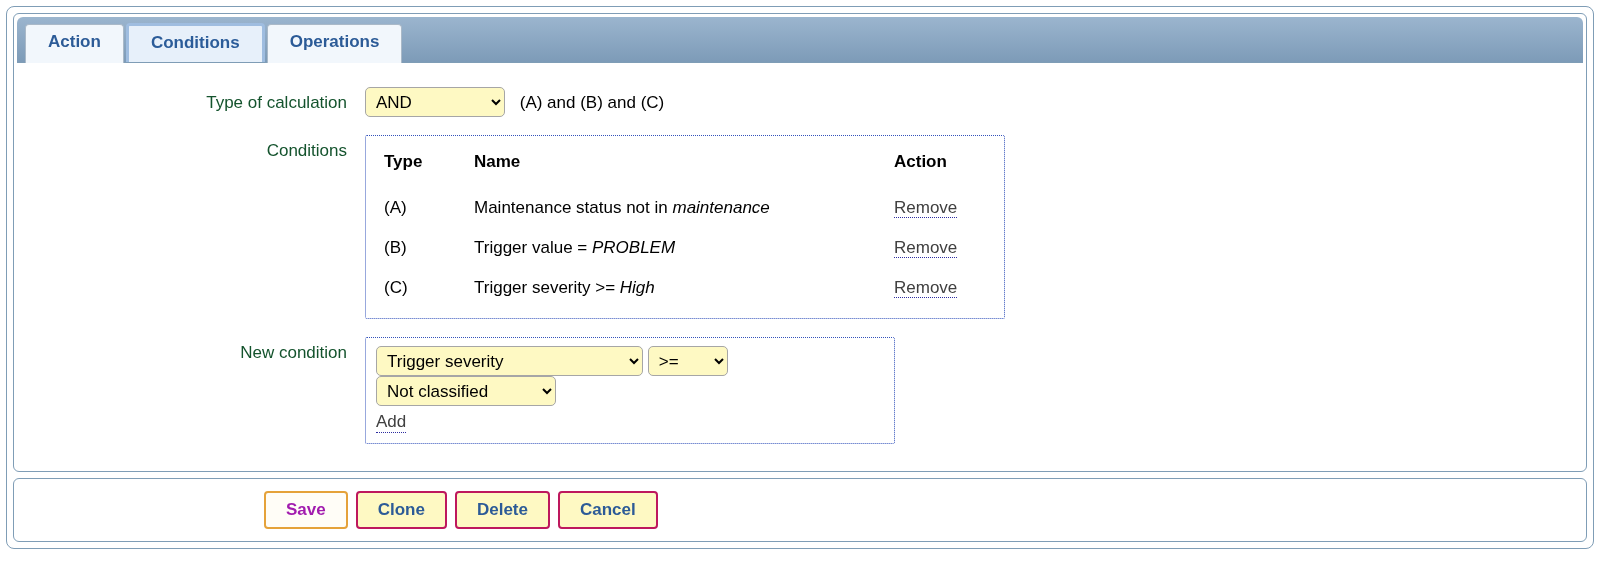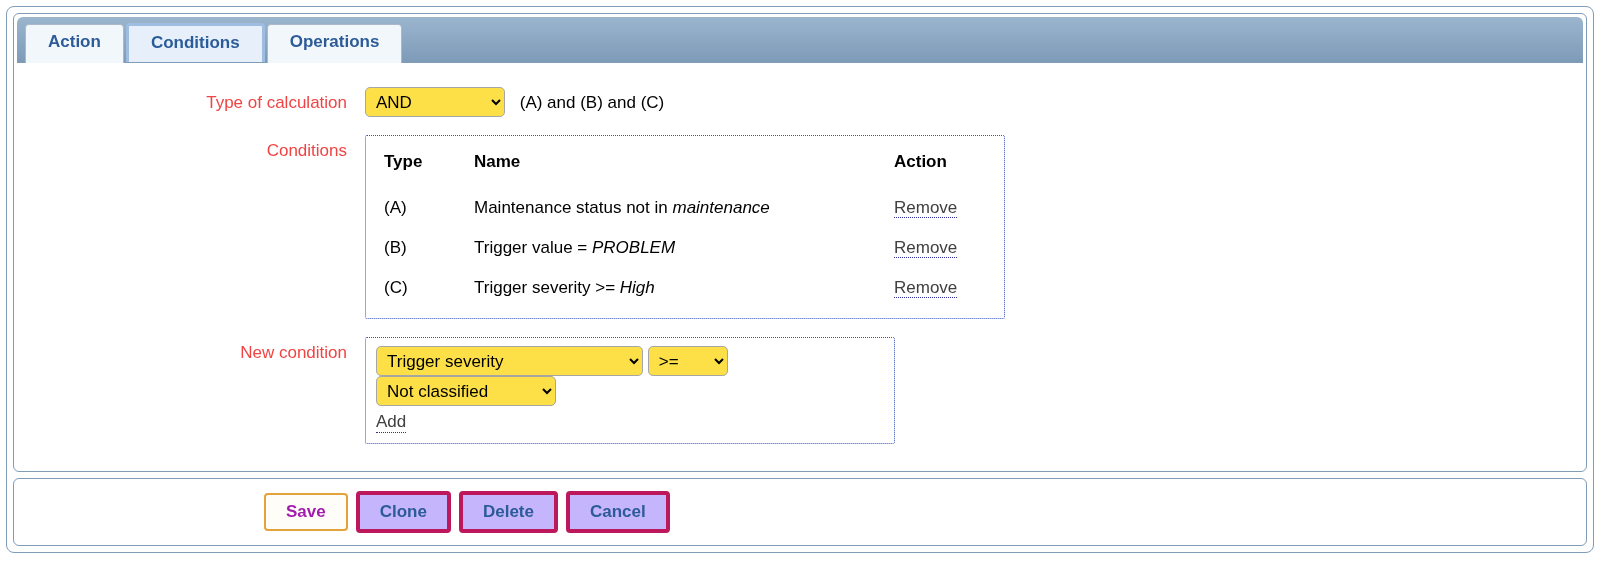--- a/index.html
+++ b/index.html
@@ -70,31 +70,31 @@
   .row {
     display: flex;
     align-items: flex-start;
     margin-bottom: 18px;
   }
   .row-label {
     width: 320px;
     text-align: right;
     padding-right: 18px;
     padding-top: 6px;
-    color: #ef4444;
+    color: #14532d;
   }
   .row-content {
     flex: 0 0 auto;
   }
   select.native {
     font-size: 17px;
     padding: 2px 6px;
     border: 1px solid #a6a6a6;
     border-radius: 5px;
-    background: #fde047;
+    background: #fef9c3;
     height: 30px;
     font-family: inherit;
   }
   .calc-desc {
     display: inline-block;
     margin-left: 10px;
     vertical-align: middle;
   }
   .dotted-box {
     border: 1px dotted #3352bb;
@@ -145,22 +145,22 @@
     align-items: center;
   }
   .footer-spacer {
     width: 240px;
   }
   .btn {
     font-family: inherit;
     font-size: 17px;
     font-weight: bold;
     color: #2c5b97;
-    background: #c4b5fd;
-    border: 4px solid #be185d;
+    background: #fef9c3;
+    border: 2px solid #be185d;
     border-radius: 4px;
     padding: 7px 20px;
     cursor: pointer;
     margin-right: 8px;
   }
   .btn.primary {
     border: 2px solid #e5a23a;
     color: #a21caf;
     background: #fffdf7;
   }

